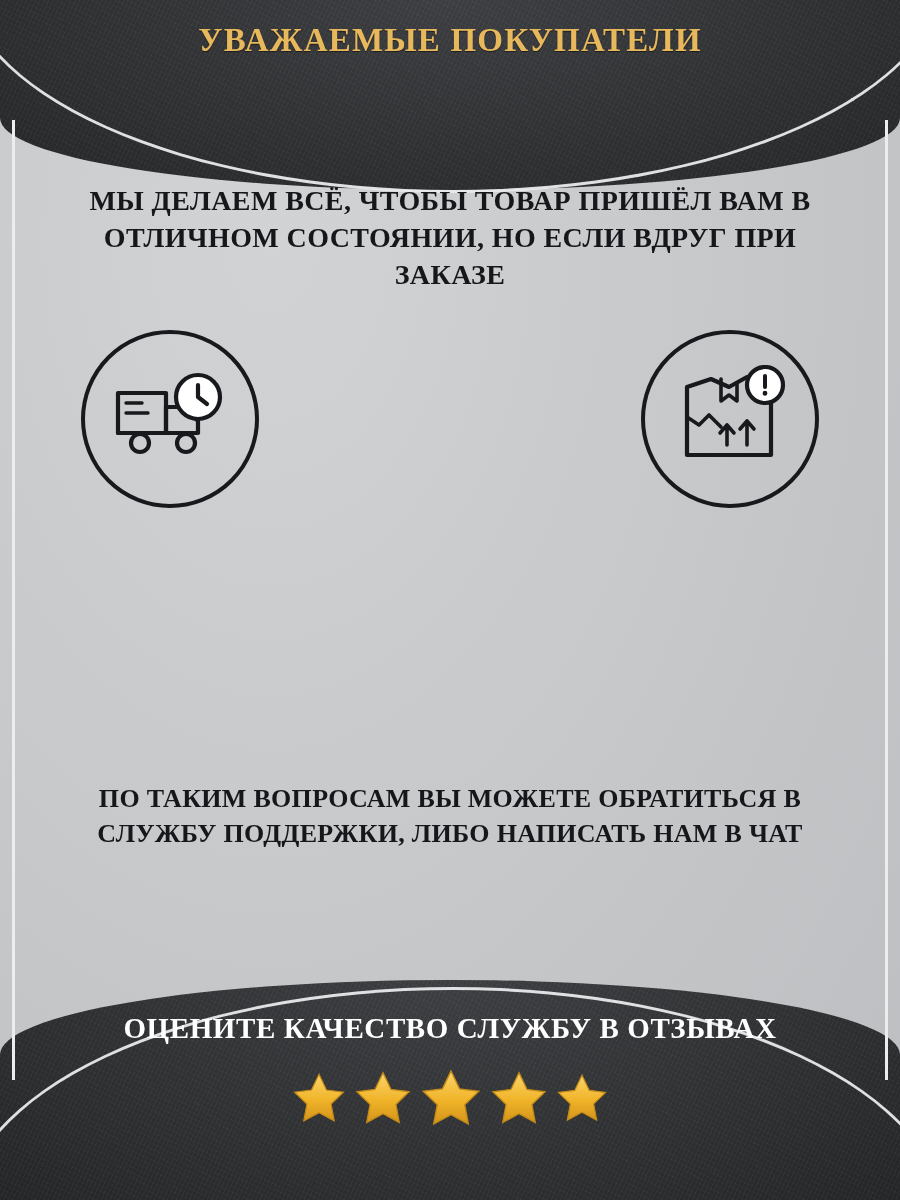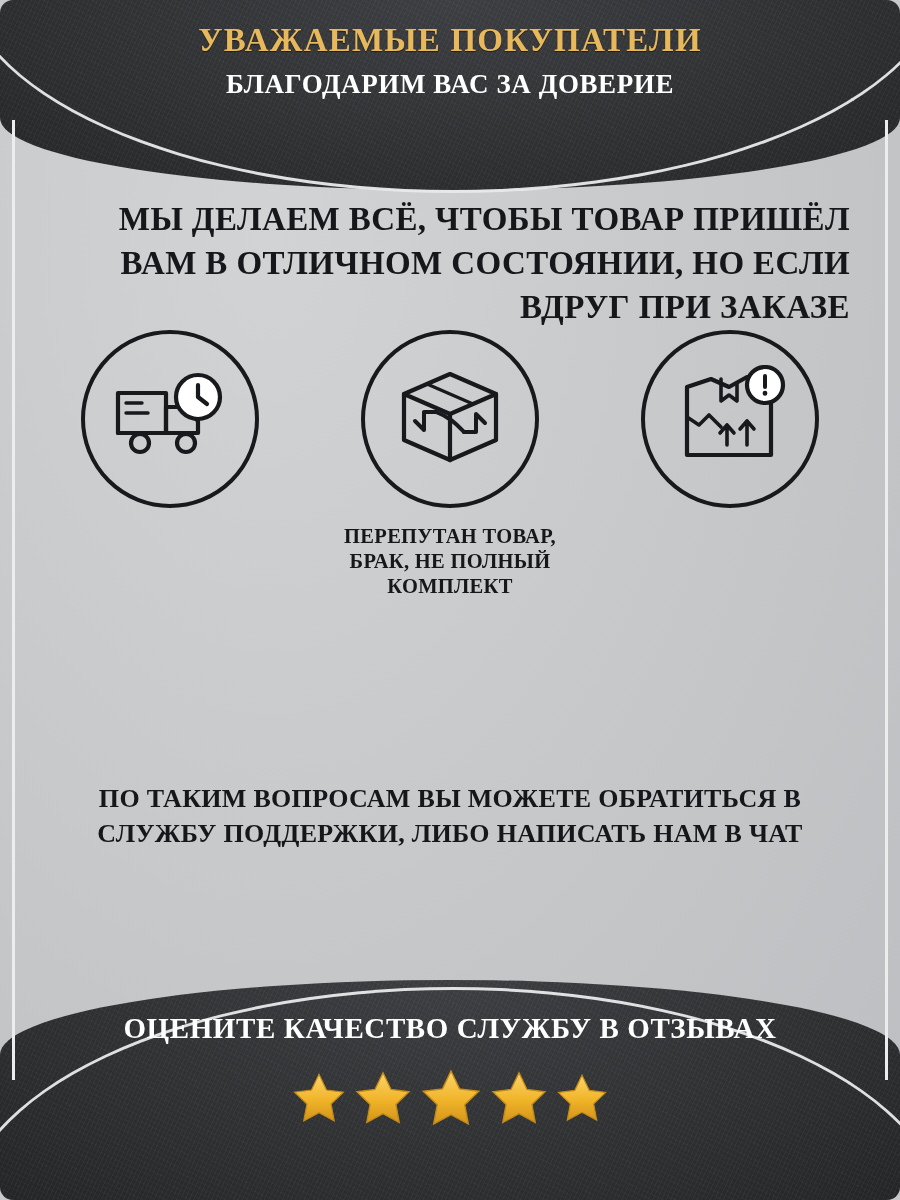--- a/index.html
+++ b/index.html
@@ -13,21 +13,20 @@
     background: #c9cacc;
     overflow: hidden;
   }
   .page {
     position: relative;
     width: 900px;
     height: 1200px;
     background:
       radial-gradient(ellipse at 30% 20%, #d2d3d5 0%, #c6c7c9 55%, #bdbec1 100%);
     overflow: hidden;
-    border-radius: 13px;
   }
 
   
   .band {
     position: absolute;
     left: 0;
     width: 900px;
     background-color: #2f3133;
     background-image:
       repeating-linear-gradient(115deg, rgba(255,255,255,0.035) 0px, rgba(255,255,255,0.035) 1px, rgba(0,0,0,0) 1px, rgba(0,0,0,0) 4px),
@@ -98,25 +97,25 @@
     font-size: 27px;
     font-weight: bold;
     color: #ffffff;
     line-height: 1.22;
     letter-spacing: 0.6px;
   }
 
   
   .intro {
     position: absolute;
-    top: 198px;
+    top: 182px;
     left: 50px;
     width: 800px;
-    text-align: right;
-    font-size: 33px;
+    text-align: center;
+    font-size: 28px;
     font-weight: bold;
     color: #15171a;
     line-height: 1.33;
     letter-spacing: 0.4px;
   }
 
   .icons-row {
     position: absolute;
     top: 330px;
     left: 40px;
@@ -212,21 +211,20 @@
   <div class="band band-top"></div>
   <div class="band band-bottom"></div>
 
   <div class="arc arc-top"></div>
   <div class="arc arc-bottom"></div>
   <div class="side-line left"></div>
   <div class="side-line right"></div>
 
   <div class="header">
     <div class="header-title">УВАЖАЕМЫЕ ПОКУПАТЕЛИ</div>
-    <div class="header-sub">БЛАГОДАРИМ ВАС ЗА ДОВЕРИЕ</div>
   </div>
 
   <div class="intro">МЫ ДЕЛАЕМ ВСЁ, ЧТОБЫ ТОВАР ПРИШЁЛ ВАМ В ОТЛИЧНОМ СОСТОЯНИИ, НО ЕСЛИ ВДРУГ ПРИ ЗАКАЗЕ</div>
 
   <div class="icons-row">
 
     <div class="icon-col">
       <div class="icon-circle">
         <svg width="120" height="100" viewBox="0 0 120 100" fill="none" stroke="#17191c" stroke-width="4.2" stroke-linecap="round" stroke-linejoin="round">
 
@@ -239,36 +237,20 @@
           <circle cx="30" cy="74" r="9"></circle>
           <circle cx="76" cy="74" r="9"></circle>
           <path d="M8 64 h13 M39 64 h17"></path>
 
           <circle cx="88" cy="28" r="22" fill="#ffffff"></circle>
           <path d="M88 16 v12 l9 7"></path>
         </svg>
       </div>
     </div>
 
-    <div class="icon-col">
-      <div class="icon-circle">
-        <svg width="120" height="110" viewBox="0 0 120 110" fill="none" stroke="#17191c" stroke-width="4.2" stroke-linecap="round" stroke-linejoin="round">
-
-          <path d="M60 10 L106 30 L60 50 L14 30 Z"></path>
-          <path d="M14 30 v46 L60 96 V50"></path>
-          <path d="M106 30 v46 L60 96"></path>
-          <path d="M37 20 L83 40" stroke-width="3.2"></path>
-
-          <path d="M46 48 h-12 v18 l-9-9" stroke-width="4"></path>
-          <path d="M74 68 h12 v-18 l9 9" stroke-width="4"></path>
-          <path d="M46 48 c 16 6 22 14 28 20" stroke-width="4"></path>
-        </svg>
-      </div>
-      <div class="icon-caption">ПЕРЕПУТАН ТОВАР, БРАК, НЕ ПОЛНЫЙ КОМПЛЕКТ</div>
-    </div>
 
     <div class="icon-col">
       <div class="icon-circle">
         <svg width="118" height="108" viewBox="0 0 118 108" fill="none" stroke="#17191c" stroke-width="4.2" stroke-linecap="round" stroke-linejoin="round">
 
           <path d="M16 22 L40 14 L58 22 L76 12 L100 20 V90 H16 Z"></path>
 
           <path d="M50 14 v22 l8 -6 l8 6 V18" stroke-width="3.6"></path>
 
           <path d="M16 52 l12 8 l10 -10 l12 12" stroke-width="3.6"></path>

